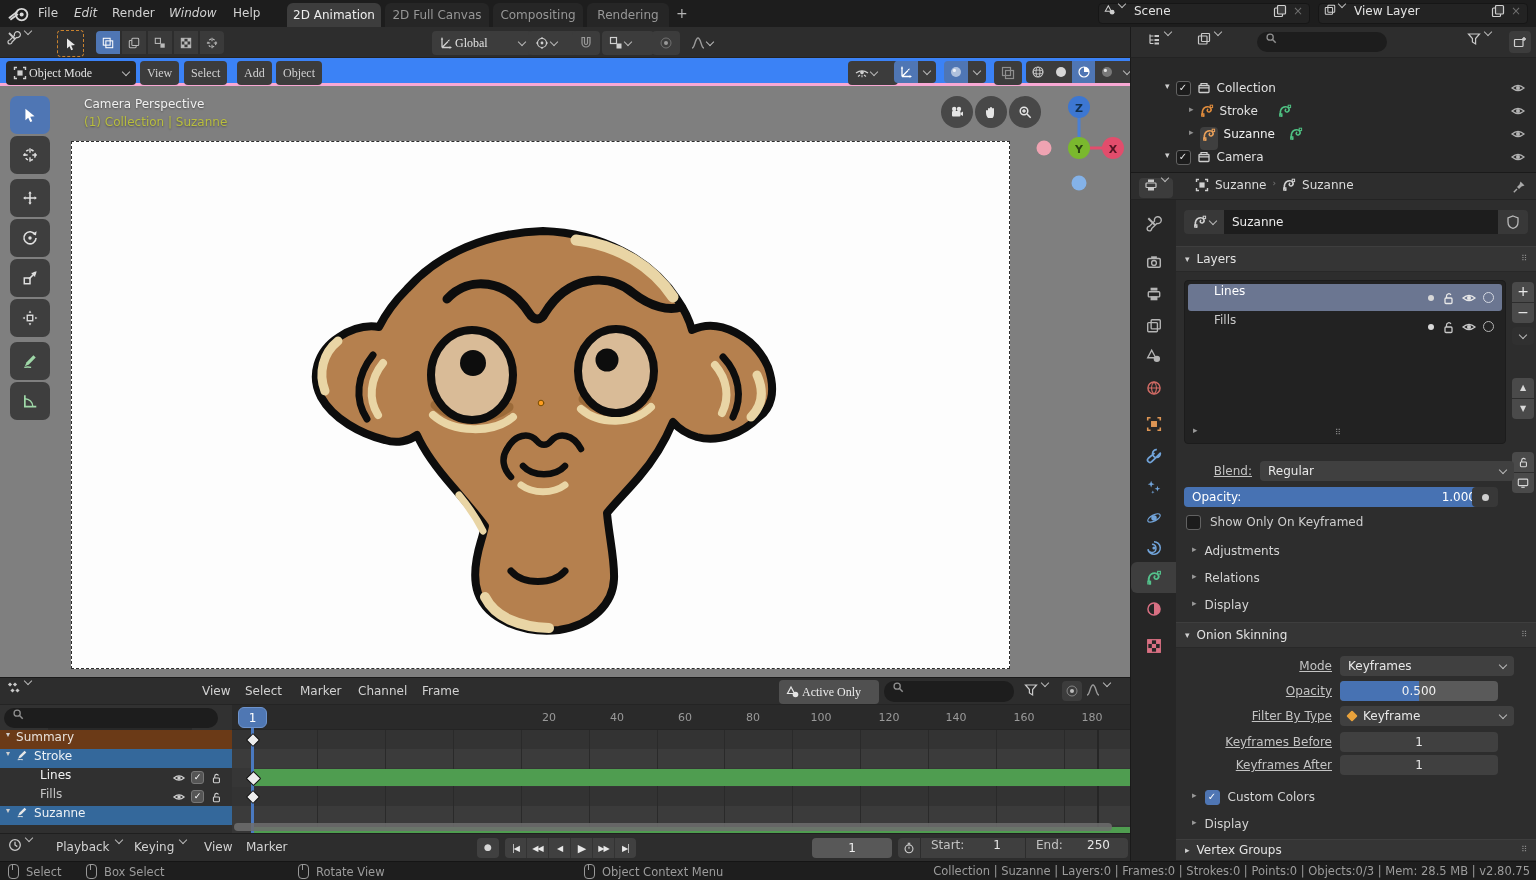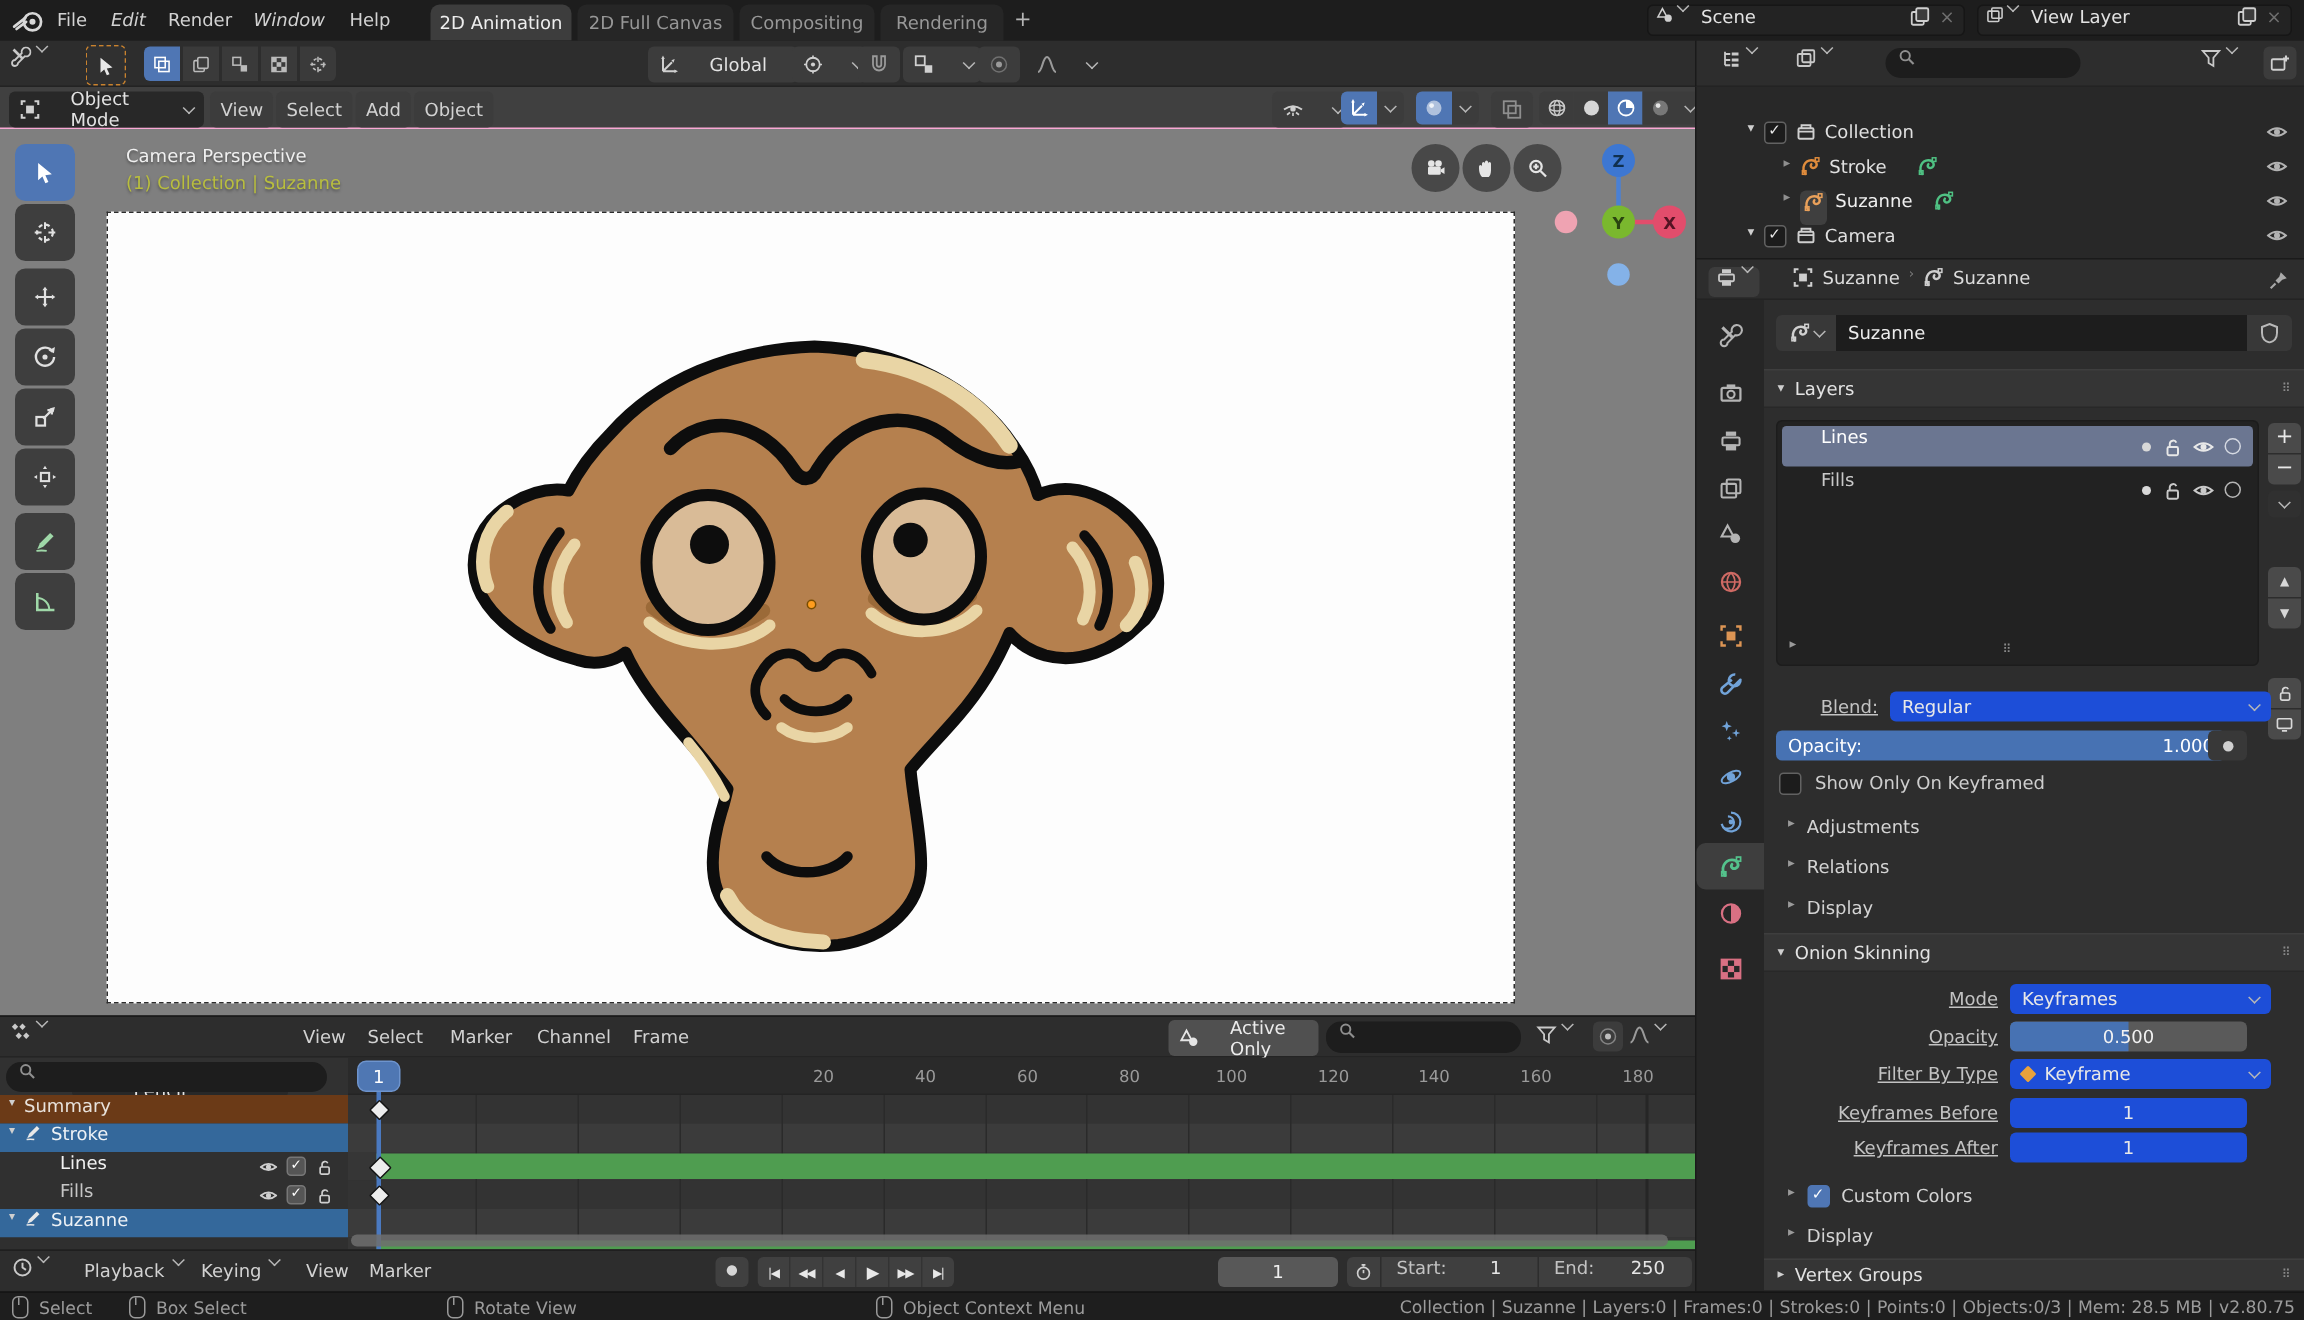--- a/index.html
+++ b/index.html
@@ -2,40 +2,40 @@
 <html><head>
 <meta charset="utf-8">
 <style>
   html,body{margin:0;padding:0;background:#111;}
   body{width:1536px;height:880px;position:relative;overflow:hidden;
        font-family:"DejaVu Sans","Liberation Sans",sans-serif;font-size:12px;color:#d6d6d6;
        -webkit-font-smoothing:antialiased;}
   .r{position:absolute;}
   .tx{position:absolute;white-space:nowrap;}
   .flex{display:flex;}
-  .chip{position:absolute;display:flex;align-items:center;gap:20px;background:#3c3c3c;border-radius:4px;padding:0 7px;height:24px;}
+  .chip{position:absolute;display:flex;align-items:center;gap:2px;background:#3c3c3c;border-radius:4px;padding:0 7px;height:24px;font-family:Liberation Serif, serif;}
   .chipdark{background:#2a2a2a;}
   .menu{color:#d2d2d2;cursor:default;}
   .cr{display:inline-block;width:5px;height:5px;border-right:1.4px solid #b8b8b8;border-bottom:1.4px solid #b8b8b8;transform:rotate(45deg);margin-top:-3px;flex:none;}
   .ic{width:14px;height:14px;flex:none;display:block;}
   .ic12{width:12px;height:12px;}
   .ic16{width:16px;height:16px;}
   .tb{position:absolute;left:10px;width:40px;height:38px;background:#2e2e2ecc;border-radius:7px;display:flex;align-items:center;justify-content:center;color:#e0e0e0;}
   .tb.active{background:#4f76b4;}
   .kd{position:absolute;width:8px;height:8px;background:#ededed;border:1.5px solid #141414;transform:rotate(45deg);border-radius:1px;}
   .gl{position:absolute;top:52px;height:104px;width:1px;background:#2a2a2a;}
   .row-icons{display:flex;align-items:center;gap:7px;margin-left:auto;}
   .dot{width:6px;height:6px;border-radius:50%;background:#d8d8d8;}
   .ring{width:9px;height:9px;border-radius:50%;border:1.5px solid #b5b5b5;}
   .chk{width:13px;height:13px;background:#1c1c1c;border:1px solid #626262;border-radius:3px;color:#e8e8e8;font-size:10px;line-height:12px;text-align:center;}
   .chk.on{background:#4f76b4;border-color:#4f76b4;color:#fff;}
   .pnl-hdr{position:absolute;left:0;width:360px;height:26px;background:#353535;display:flex;align-items:center;gap:7px;padding-left:9px;box-sizing:border-box;border-top:1px solid #3e3e3e;border-bottom:1px solid #282828;color:#e3e3e3;}
   .dots{margin-left:auto;margin-right:8px;color:#8a8a8a;font-size:8px;letter-spacing:1px;line-height:4px;}
   .tri{color:#cfcfcf;font-size:9px;flex:none;}
-  .fld{position:absolute;background:#1d4ed8;border-radius:4px;height:20px;display:flex;align-items:center;color:#e8e8e8;}
+  .fld{position:absolute;background:#404040;border-radius:4px;height:20px;display:flex;align-items:center;color:#e8e8e8;}
   .lbl{position:absolute;color:#c3c3c3;text-align:right;text-decoration:underline;}
   .mouse{display:inline-block;width:9px;height:13px;border:1.4px solid #999;border-radius:4px;position:relative;flex:none;}
   .mouse:after{content:"";position:absolute;left:3px;top:0;width:1.4px;height:5px;background:#999;}
   .hint{position:absolute;display:flex;align-items:center;gap:7px;color:#9c9c9c;font-size:11.5px;top:2px;}
   .transport{width:21px;height:20px;background:#404040;display:flex;align-items:center;justify-content:center;color:#e8e8e8;font-size:8px;letter-spacing:-1px;border-right:1px solid #333;}
   svg{display:block;}
 </style>
 </head>
 <body>
 
@@ -373,21 +373,21 @@
       </svg>
   </div>
   <div class="chip" style="left:684px;top:4px;width:38px;background:transparent;">
     <svg class="ic" style="color:#9a9a9a">
         <use href="#i-falloff"></use>
       </svg>
       <span class="cr"></span>
   </div>
 </div>
 
-<div class="r" style="left:0;top:58px;width:1130px;height:28px;background:#404040;border-bottom:1px solid #f9a8d4;box-sizing:border-box;">
+<div class="r" style="left:0;top:58px;width:1130px;height:28px;background:#3b82f6;border-bottom:3px solid #f9a8d4;box-sizing:border-box;">
   <div class="chip chipdark" style="left:6px;top:3px;width:116px;background:#282828;">
     <svg class="ic" style="color:#d0d0d0">
         <use href="#i-object"></use>
       </svg>
     <span style="color:#e3e3e3;">Object Mode</span>
     <span class="cr" style="margin-left:auto;"></span>
   </div>
   <div class="chip" style="left:140px;top:3px;">
       <span class="menu">View</span>
     </div>

